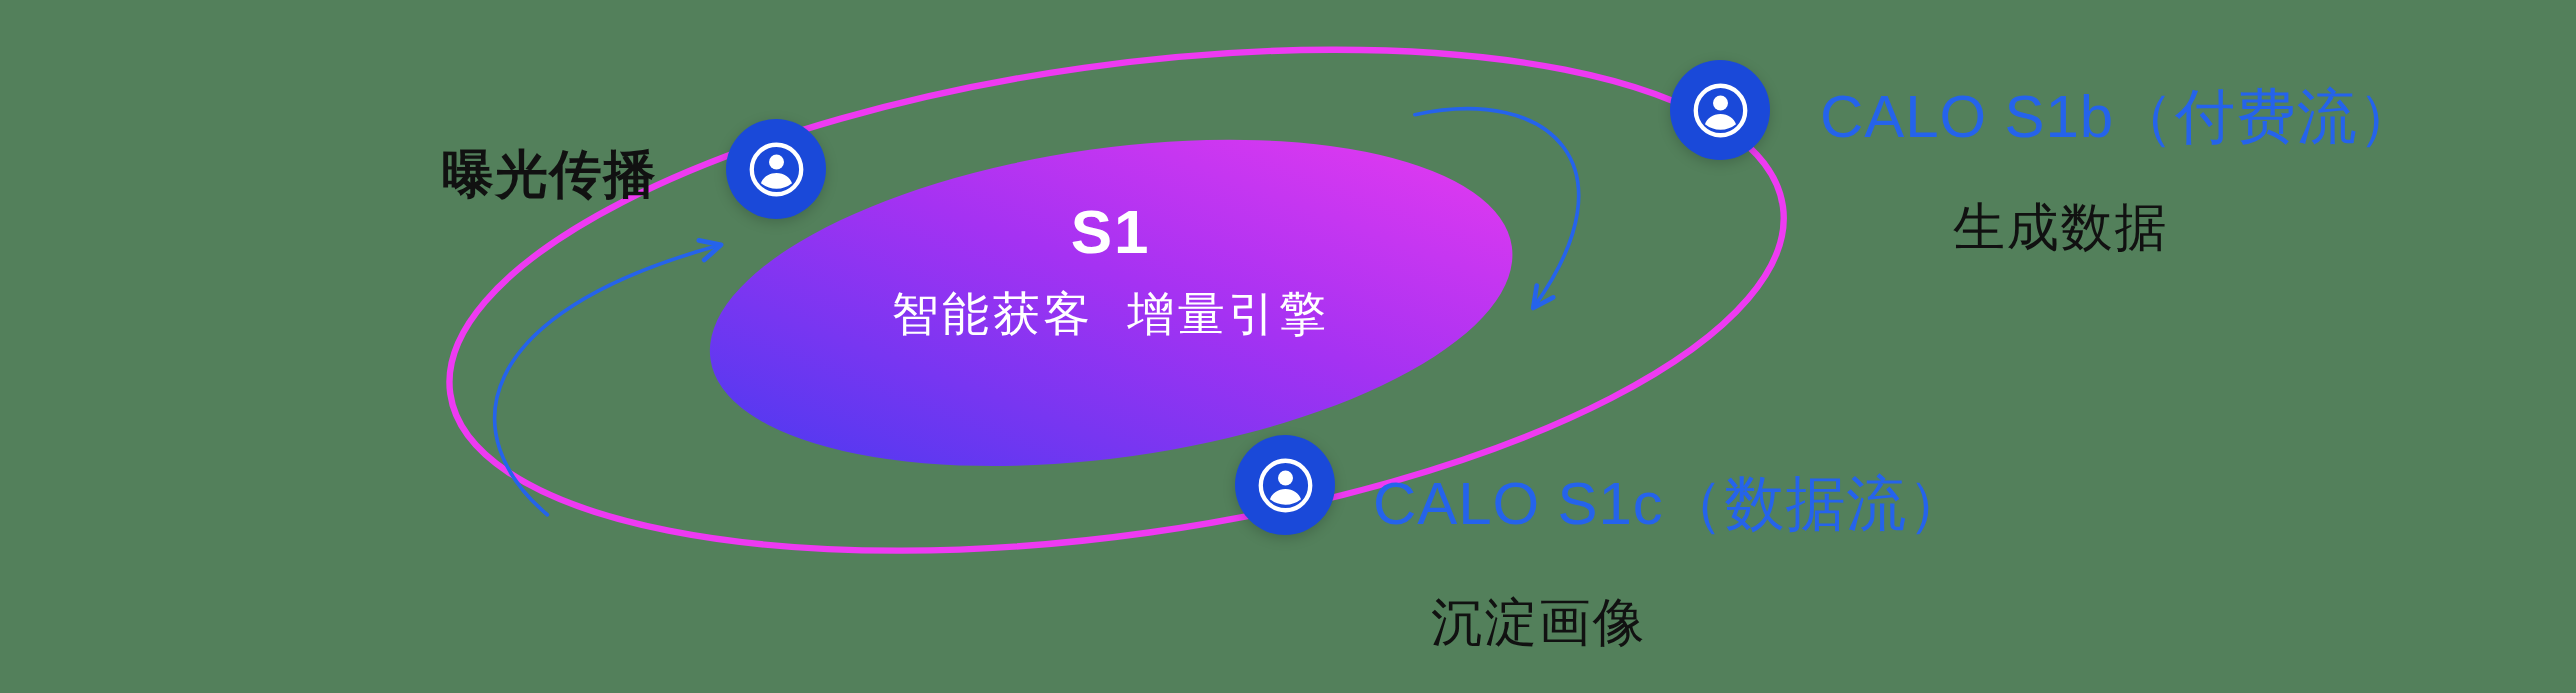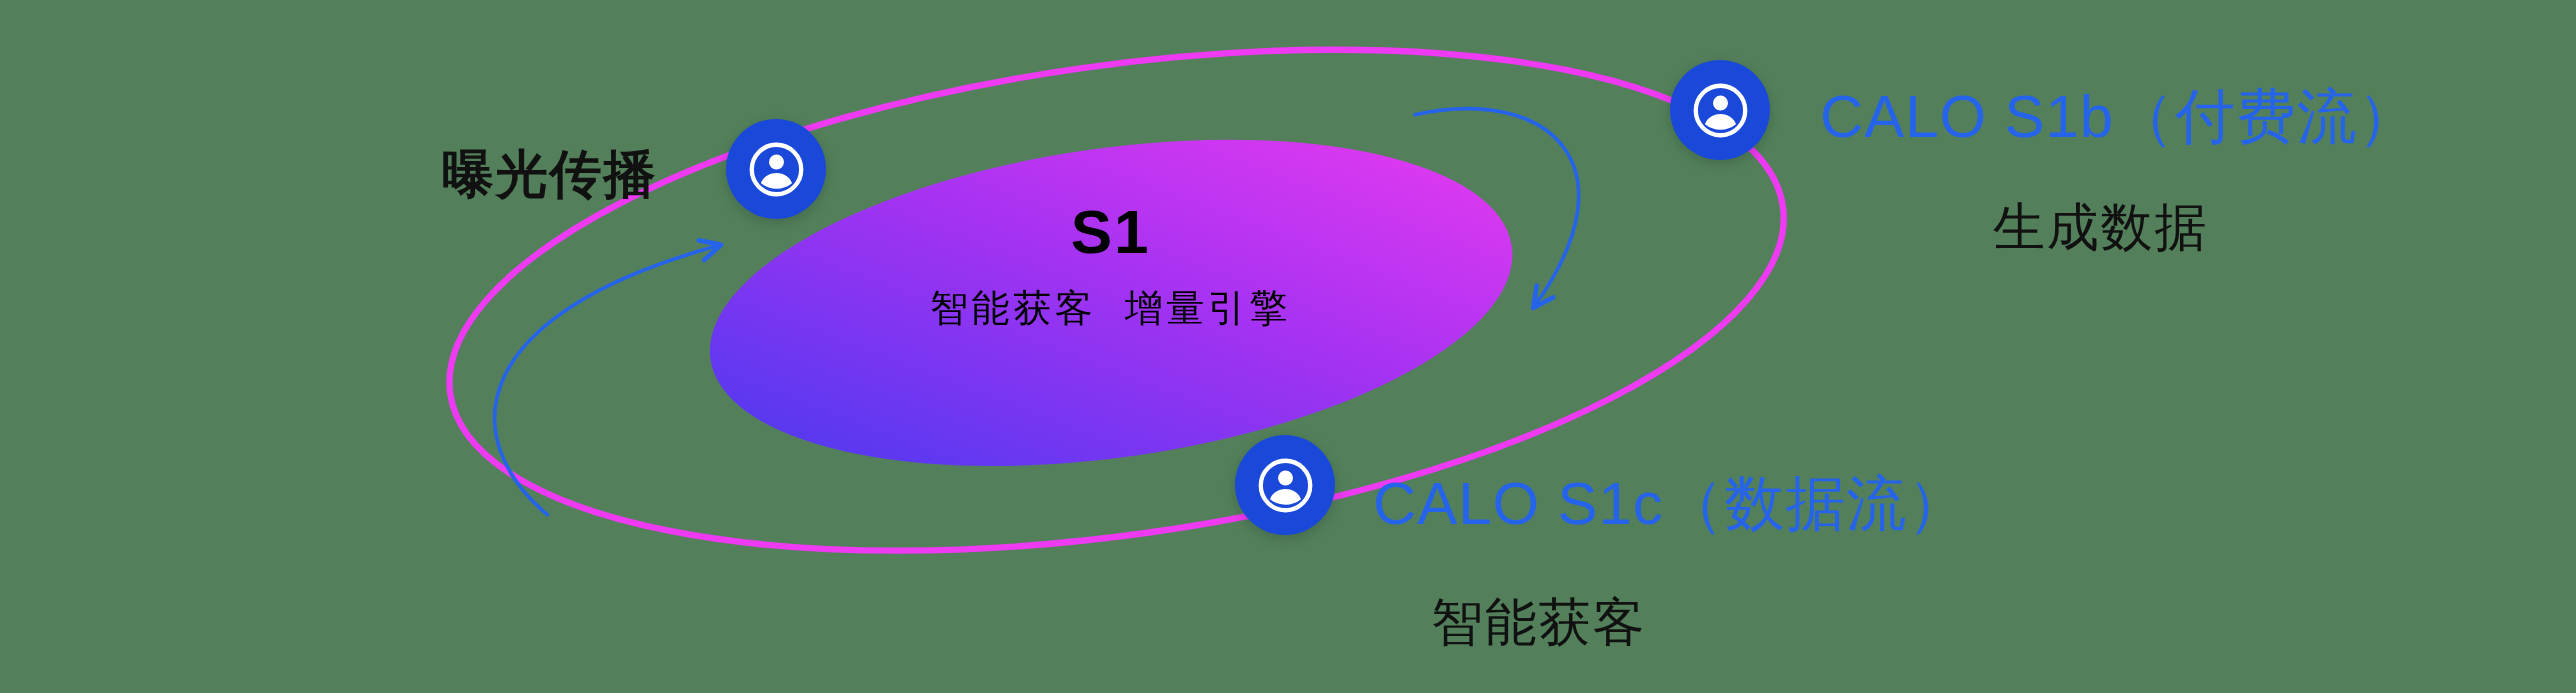--- a/index.html
+++ b/index.html
@@ -21,32 +21,32 @@
     width: 2576px;
     height: 694px;
   }
   
   .core-label {
     position: absolute;
     left: 747px;
     top: 198px;
     width: 727px;
     text-align: center;
-    color: #000000;
+    color: #ffffff;
     pointer-events: none;
   }
   .core-title {
     font-size: 62px;
     font-weight: 700;
     letter-spacing: 1.8px;
     line-height: 1.1;
   }
   .core-subtitle {
     margin-top: 16.4px;
-    font-size: 38px;
+    font-size: 47px;
     font-weight: 500;
     letter-spacing: 3.6px;
     white-space: pre;
   }
   
   .node {
     position: absolute;
     width: 100px;
     height: 100px;
     border-radius: 50%;
@@ -75,21 +75,21 @@
     color: #111111;
     font-size: 52px;
     font-weight: 500;
     letter-spacing: 1.8px;
     line-height: 1.15;
     white-space: nowrap;
   }
   .label-s1a    { left: 45px;   top: 38px;  }
   .sublabel-s1a { left: 442px;  top: 145px; font-weight: bold; }
   .label-s1b    { left: 1820px; top: 82px;  }
-  .sublabel-s1b { left: 1953px; top: 198px; margin-left: 40px; }
+  .sublabel-s1b { left: 1953px; top: 198px; }
   .label-s1c    { left: 1373px; top: 469px; }
   .sublabel-s1c { left: 1431px; top: 593px; }
 </style>
 </head>
 <body>
 
 <div class="canvas">
 
   <svg class="orbit-svg" viewBox="0 0 2833 763" xmlns="http://www.w3.org/2000/svg">
     <defs>
@@ -140,16 +140,16 @@
       <path d="M12 13.2c-2.6 0-4.8 1.5-5.4 3.6a8.6 8.6 0 0 0 10.8 0c-.6-2.1-2.8-3.6-5.4-3.6z" fill="#ffffff"></path>
     </svg>
   </div>
 
   <div class="dark-label sublabel-s1a">曝光传播</div>
 
   <div class="blue-label label-s1b">CALO S1b（付费流）</div>
   <div class="dark-label sublabel-s1b">生成数据</div>
 
   <div class="blue-label label-s1c">CALO S1c（数据流）</div>
-  <div class="dark-label sublabel-s1c">智能获客</div>
+  <div class="dark-label sublabel-s1c">沉淀画像</div>
 
 </div>
 
 
 </body></html>

